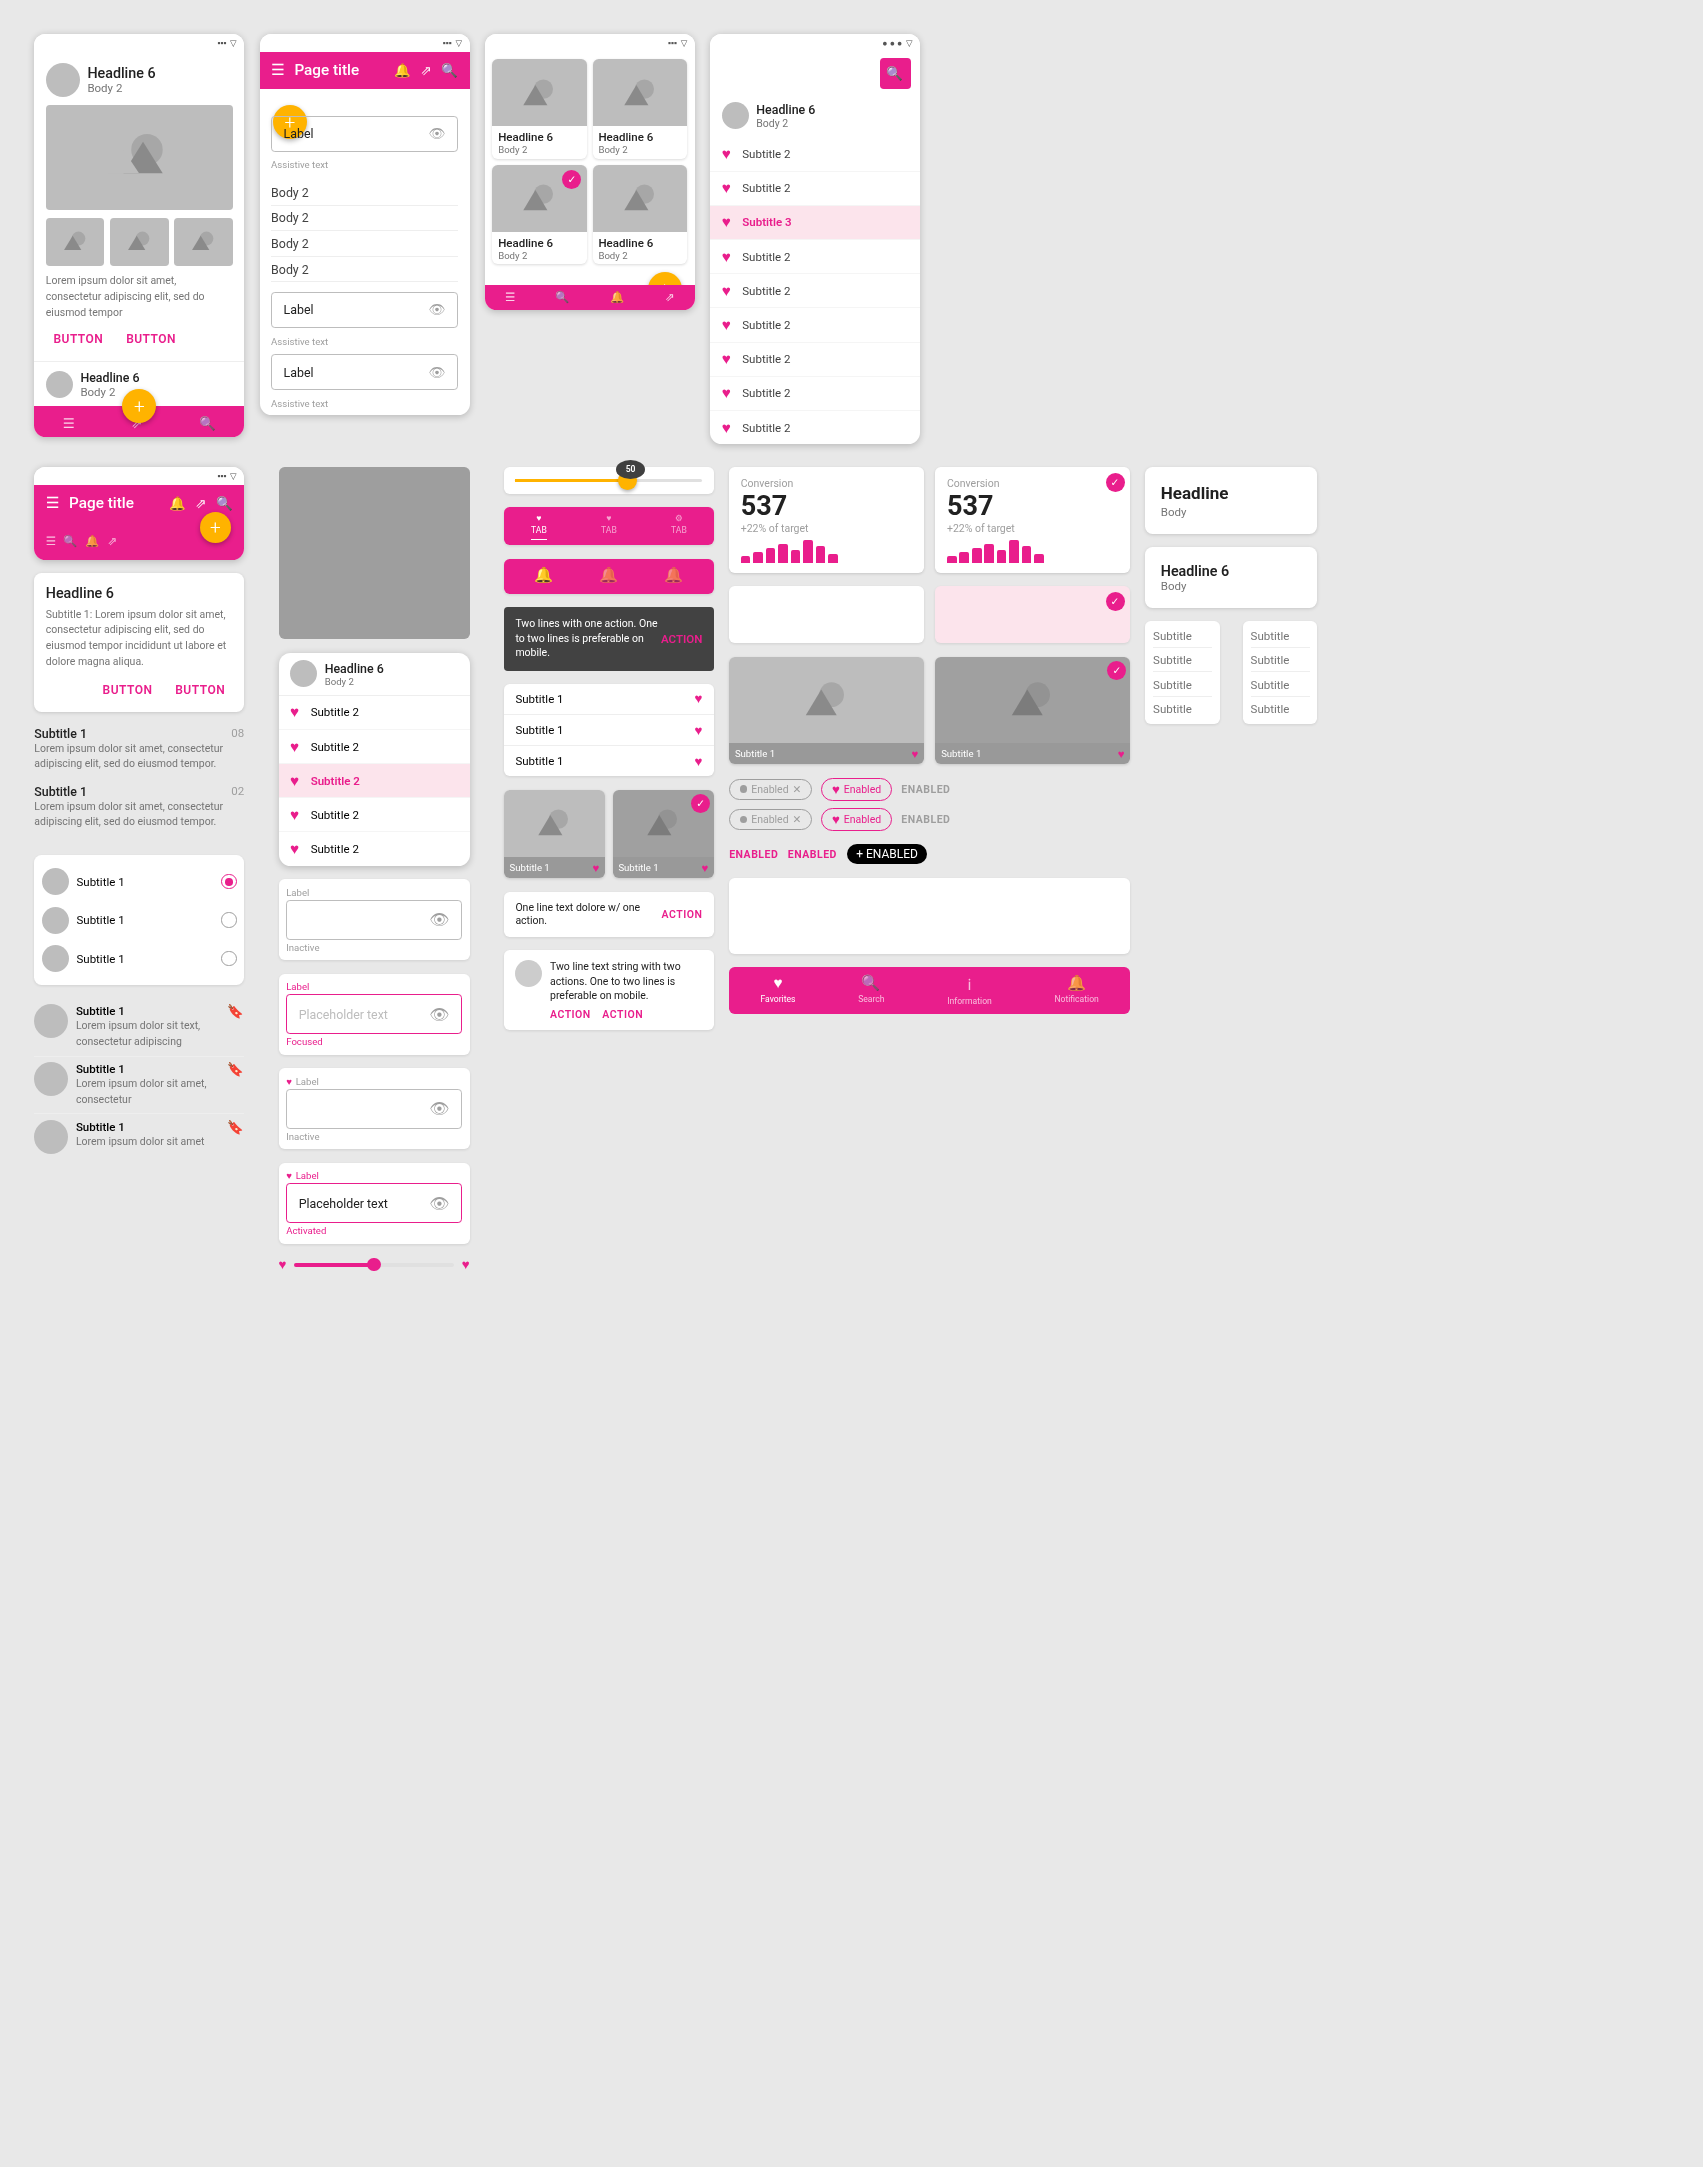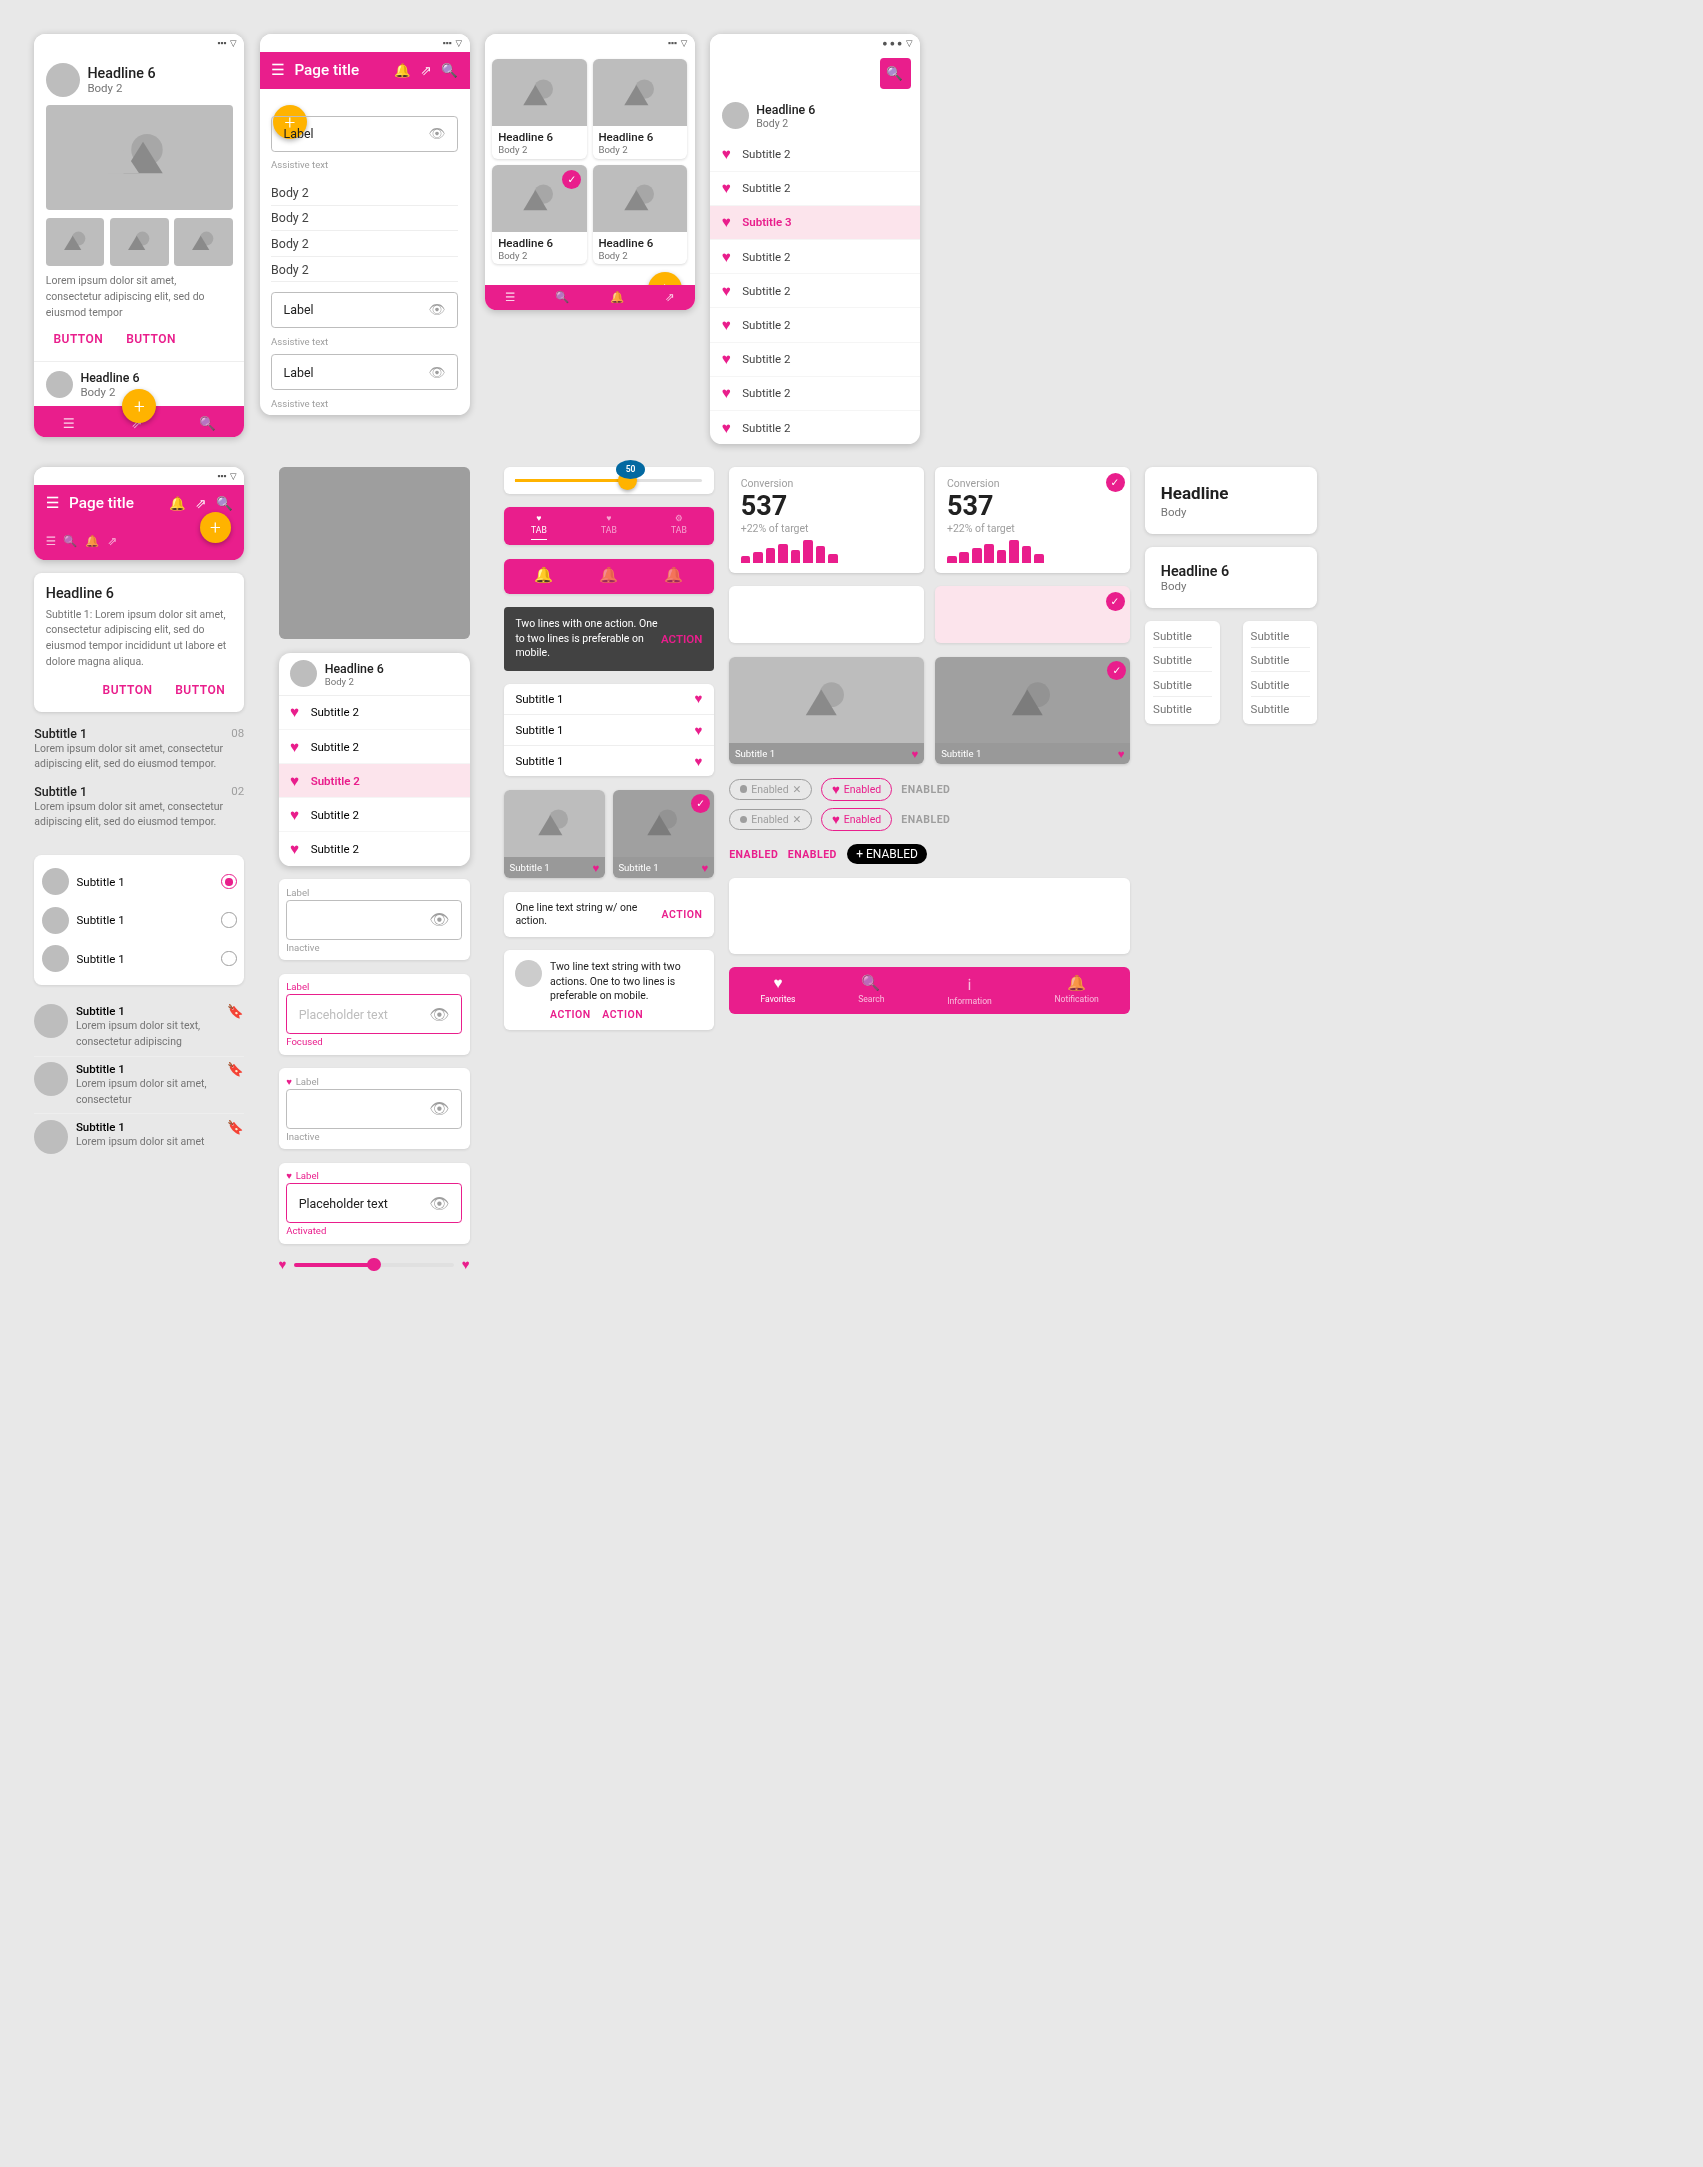--- a/index.html
+++ b/index.html
@@ -798,21 +798,21 @@
     </div>
 
     <div style="display:flex; flex-direction:column; gap:13.4px; width:210px;">
 
       <div style="width:210px; background:#fff; border-radius:5.7px; padding:11.5px; box-shadow:0 1px 2.9px rgba(0,0,0,0.1); display:flex; align-items:center; gap:7.6px;">
         <div class="progress-track">
           <div style="position:absolute; left:0; width:60%; height:3.8px; background:#e0e0e0; border-radius:1.9px;"></div>
           <div style="position:absolute; left:0; width:60%; height:3.8px; background:#E91E8C; border-radius:1.9px;"></div>
           <div style="position:absolute; left:0; right:40%; height:3.8px; background:#FFB300;"></div>
           <div class="progress-thumb-amber" style="left:calc(60% - 9.6px);"></div>
-          <div style="position:absolute; top:-19px; left:calc(60% - 11.5px); background:#0369a1; color:#fff; border-radius:50%; width:29px; height:19px; display:flex; align-items:center; justify-content:center; font-size:8.6px; font-weight:600;">50</div>
+          <div style="position:absolute; top:-19px; left:calc(60% - 11.5px); background:#404040; color:#fff; border-radius:50%; width:29px; height:19px; display:flex; align-items:center; justify-content:center; font-size:8.6px; font-weight:600;">50</div>
         </div>
       </div>
 
       <div style="width:210px; border-radius:5.7px; overflow:hidden; box-shadow:0 1px 2.9px rgba(0,0,0,0.1);">
         <div class="tab-bar">
           <div class="tab-item active">
             <span>♥</span>
             <span>TAB</span>
           </div>
           <div class="tab-item">
@@ -879,21 +879,21 @@
               </svg>
           </div>
           <div style="background:rgba(0,0,0,0.4); padding:3.8px 5.7px; display:flex; align-items:center;">
             <span style="color:#fff; font-size:9.6px; flex:1;">Subtitle 1</span>
             <span style="color:#E91E8C; font-size:11.5px;">♥</span>
           </div>
         </div>
       </div>
 
       <div style="width:210px; background:#fff; border-radius:5.7px; padding:9.6px 11.5px; box-shadow:0 1px 2.9px rgba(0,0,0,0.1); display:flex; align-items:center; justify-content:space-between;">
-        <span style="font-size:10.5px; color:#212121;">One line text string w/ one action.</span>
+        <span style="font-size:10.5px; color:#212121;">One line text dolore w/ one action.</span>
         <span class="text-btn" style="font-size:10.5px; padding:0;">ACTION</span>
       </div>
 
       <div style="width:210px; background:#fff; border-radius:5.7px; padding:9.6px 11.5px; box-shadow:0 1px 2.9px rgba(0,0,0,0.1); display:flex; align-items:flex-start; gap:7.6px;">
         <div class="icon-circle" style="width:27px;height:27px;background:#ccc;"></div>
         <div style="flex:1;">
           <p style="font-size:10.5px; color:#212121; line-height:1.4;">Two line text string with two actions. One to two lines is preferable on mobile.</p>
           <div style="display:flex; gap:11.5px; margin-top:3.8px;">
             <span class="text-btn" style="font-size:10.5px; padding:0;">ACTION</span>
             <span class="text-btn" style="font-size:10.5px; padding:0;">ACTION</span>

